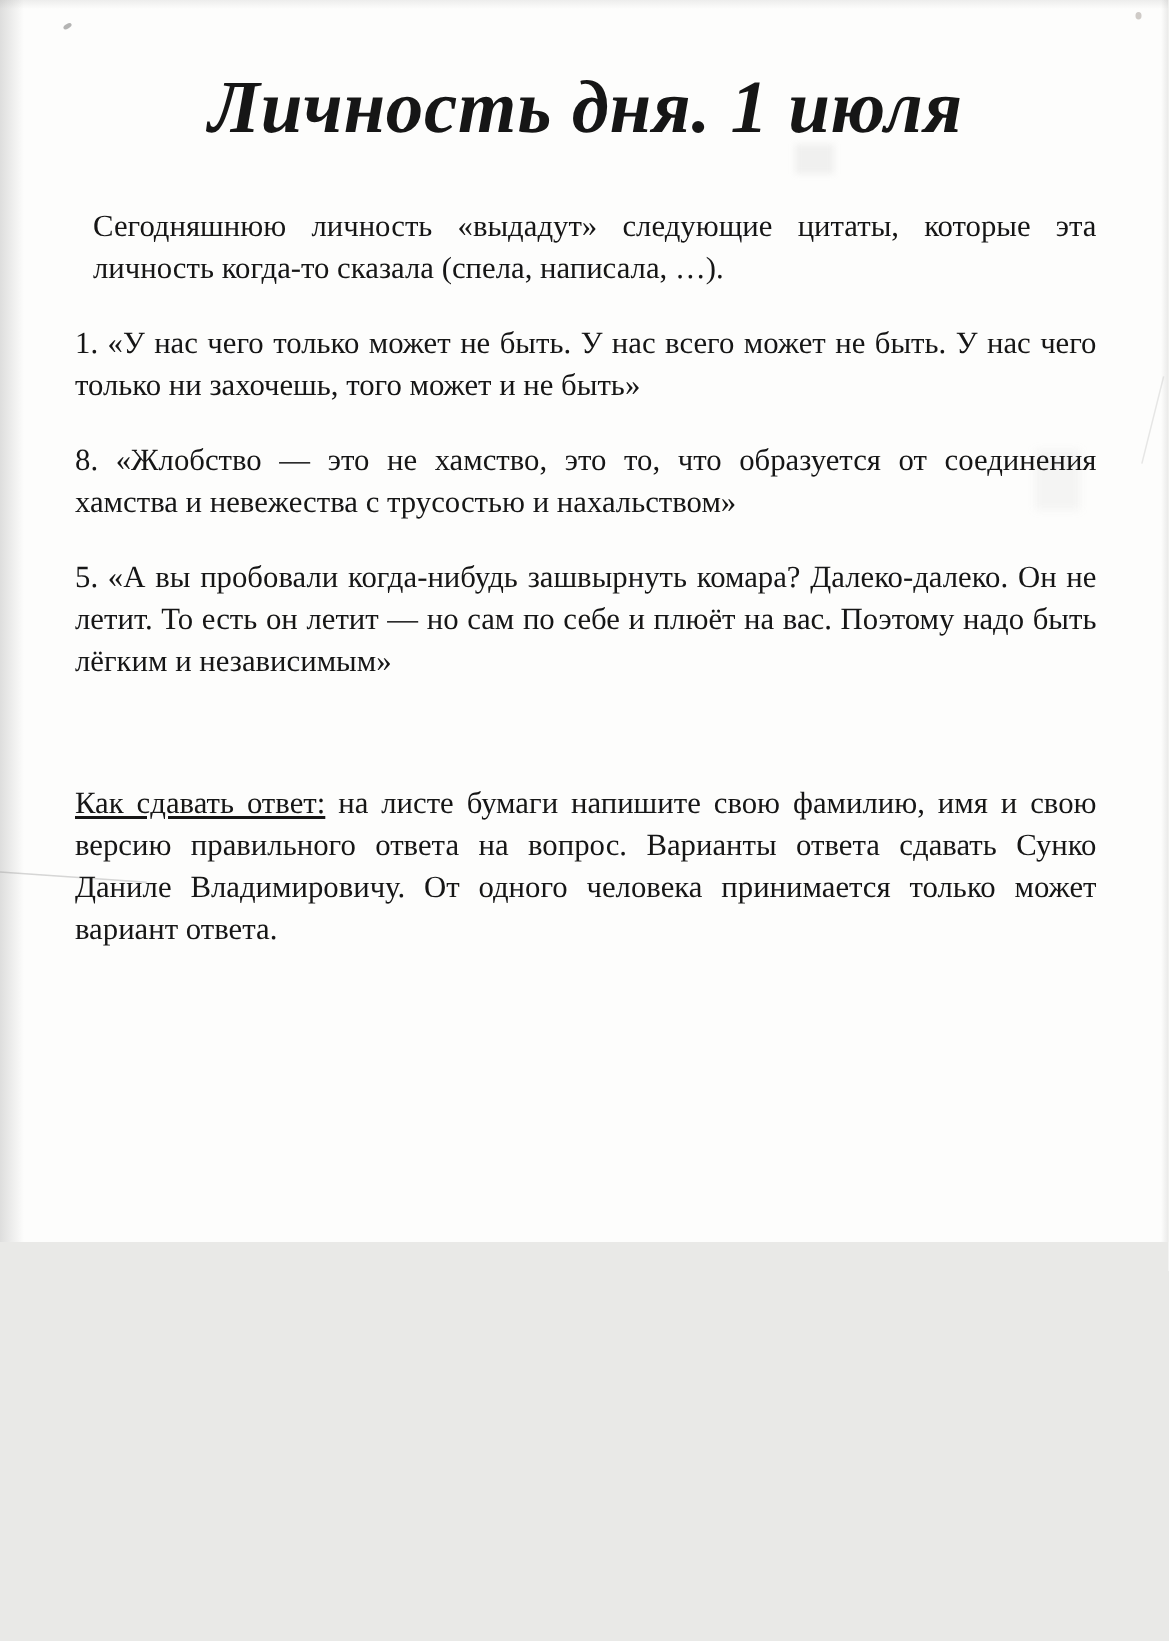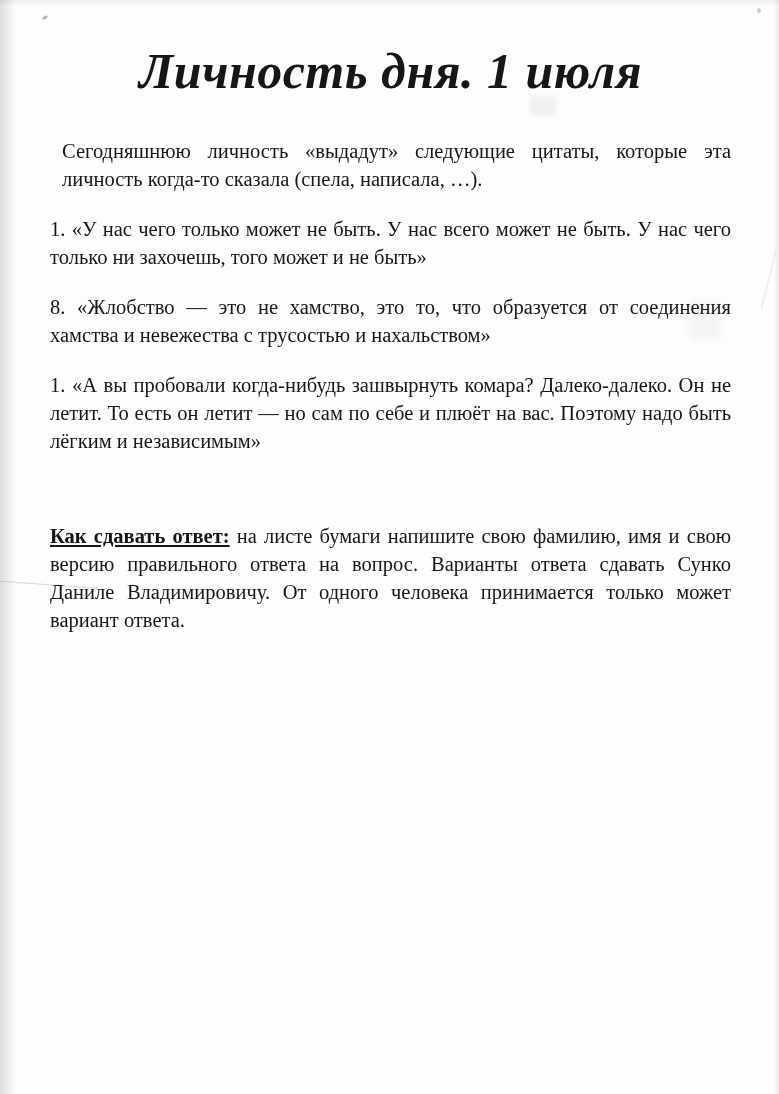--- a/index.html
+++ b/index.html
@@ -8,21 +8,21 @@
   }
   body {
     width: 779px;
     height: 1094px;
     overflow: hidden;
     background: #e9e9e7;
   }
   .paper {
     position: relative;
     width: 779px;
-    height: 1094px;
+    height: 828px;
     background: #fdfdfc;
     color: #161616;
     font-family: "Liberation Serif", serif;
     box-sizing: border-box;
   }
   
   .edge-left {
     position: absolute;
     left: 0; top: 0; bottom: 0;
     width: 16px;
@@ -93,21 +93,21 @@
     text-align: justify;
   }
   p.intro-par {
     margin-top: 35px;
     margin-left: 12px;
   }
   p.submission-par {
     margin-top: 67px;
   }
   .submission-lead {
-    font-weight: bold;
+    font-weight: normal;
     text-decoration: underline;
   }
 </style>
 </head>
 <body>
 
 <div class="paper">
 
   <div class="edge-left"></div>
   <div class="edge-top"></div>
@@ -124,18 +124,18 @@
     <h1 class="doc-title">Личность дня. 1 июля</h1>
 
     <p class="body-par intro-par">Сегодняшнюю личность «выдадут» следующие цитаты, которые эта личность когда-то сказала (спела, написала, …).</p>
 
     <p class="body-par">1. «У нас чего только может не быть. У нас всего может не быть. У нас чего только ни захочешь, того может и не быть»</p>
 
     <p class="body-par">8. «Жлобство — это не хамство, это то, что образуется от соединения хамства и невежества с трусостью и нахальством»</p>
 
 
 
-    <p class="body-par">1. «А вы пробовали когда-нибудь зашвырнуть комара? Далеко-далеко. Он не летит. То есть он летит — но сам по себе и плюёт на вас. Поэтому надо быть лёгким и независимым»</p>
+    <p class="body-par">5. «А вы пробовали когда-нибудь зашвырнуть комара? Далеко-далеко. Он не летит. То есть он летит — но сам по себе и плюёт на вас. Поэтому надо быть лёгким и независимым»</p>
 
     <p class="body-par submission-par"><span class="submission-lead">Как сдавать ответ:</span><span> на листе бумаги напишите свою фамилию, имя и свою версию правильного ответа на вопрос. Варианты ответа сдавать Сунко Даниле Владимировичу. От одного человека принимается только может вариант ответа.</span></p>
 
   </div>
 </div>
 
 </body></html>

